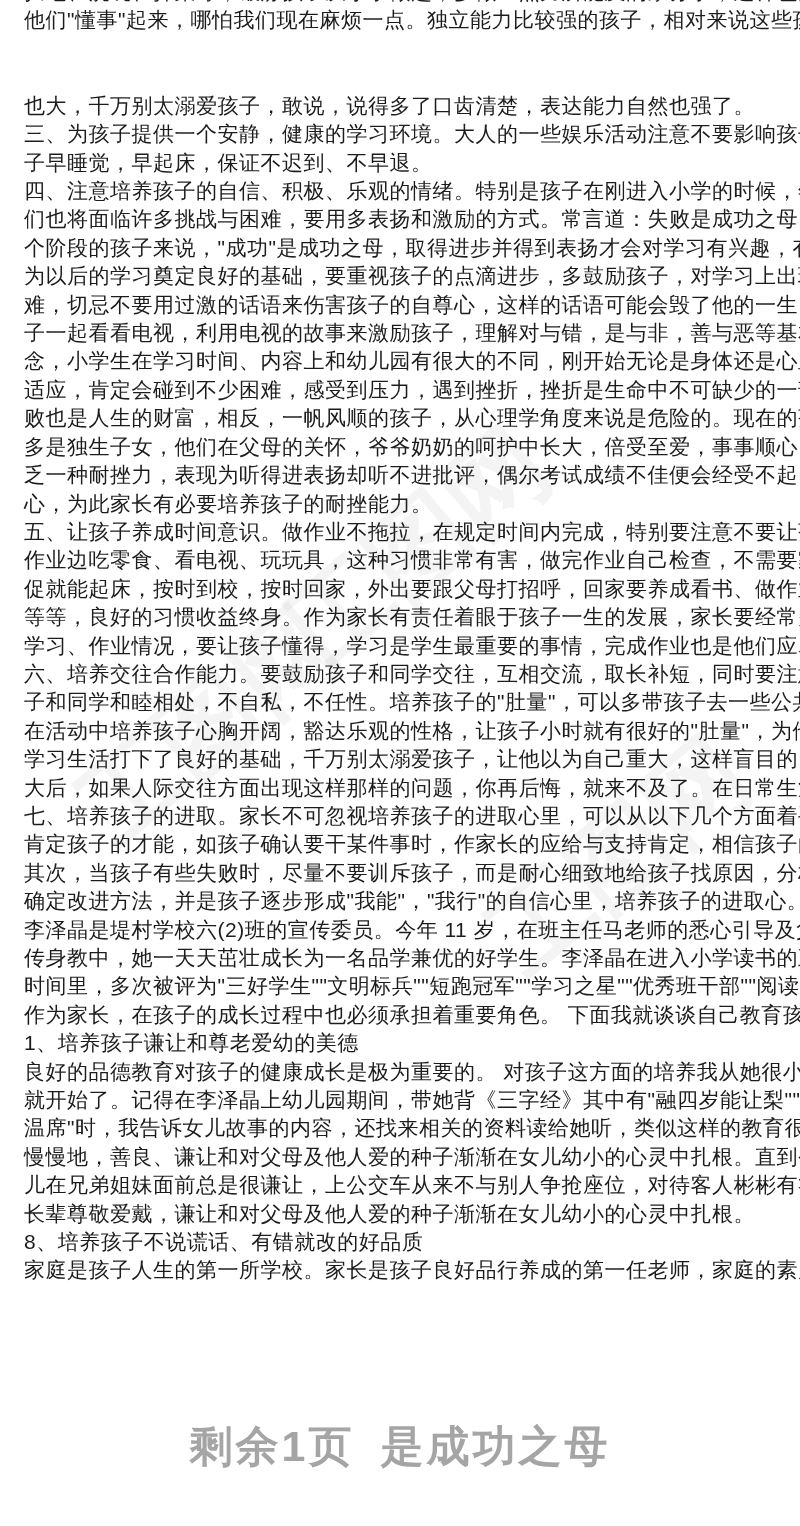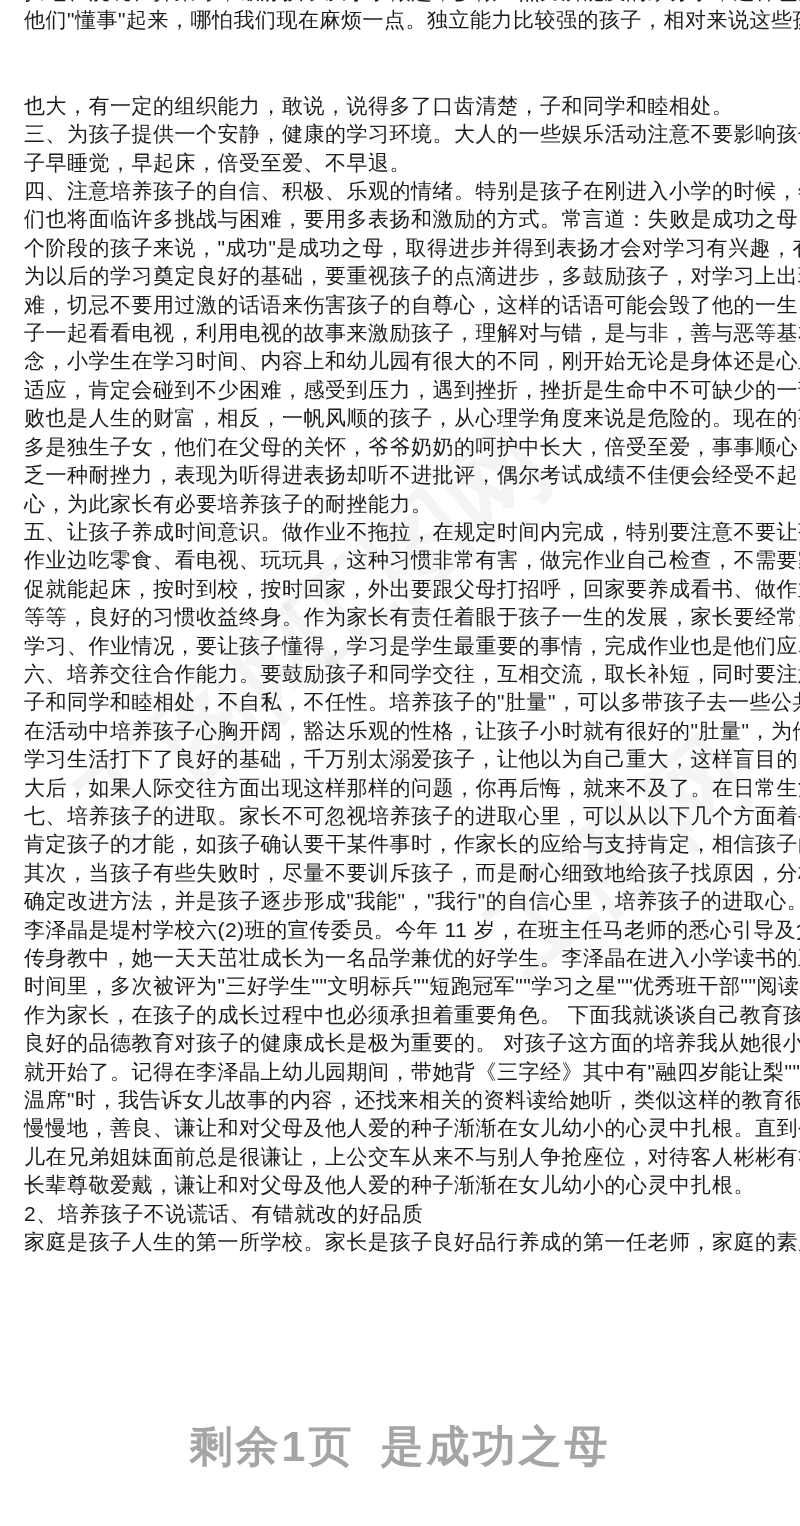--- a/index.html
+++ b/index.html
@@ -71,23 +71,23 @@
 
 <div class="doc-page">
 
   <div class="watermark wm-1">工图网</div>
   <div class="watermark wm-2">工图网</div>
   <div class="watermark wm-3">工图网</div>
 
   <div class="doc-body">
       <div class="line clipped">扫地、洗碗、择菜等，锻炼孩子从小事做起，多做一点力所能及的家务事，这样也能让</div>
       <div class="line" style="margin-bottom: 57px;">他们"懂事"起来，哪怕我们现在麻烦一点。独立能力比较强的孩子，相对来说这些孩子胆子</div>
-      <div class="line">也大，有一定的组织能力，敢说，说得多了口齿清楚，子和同学和睦相处。</div>
+      <div class="line">也大，千万别太溺爱孩子，敢说，说得多了口齿清楚，表达能力自然也强了。</div>
       <div class="line">三、为孩子提供一个安静，健康的学习环境。大人的一些娱乐活动注意不要影响孩子，让孩</div>
-      <div class="line">子早睡觉，早起床，倍受至爱、不早退。</div>
+      <div class="line">子早睡觉，早起床，保证不迟到、不早退。</div>
       <div class="line">四、注意培养孩子的自信、积极、乐观的情绪。特别是孩子在刚进入小学的时候，年幼的他</div>
       <div class="line">们也将面临许多挑战与困难，要用多表扬和激励的方式。常言道：失败是成功之母，但对这</div>
       <div class="line">个阶段的孩子来说，"成功"是成功之母，取得进步并得到表扬才会对学习有兴趣，有信心，</div>
       <div class="line">为以后的学习奠定良好的基础，要重视孩子的点滴进步，多鼓励孩子，对学习上出现一些困</div>
       <div class="line">难，切忌不要用过激的话语来伤害孩子的自尊心，这样的话语可能会毁了他的一生，多和孩</div>
       <div class="line">子一起看看电视，利用电视的故事来激励孩子，理解对与错，是与非，善与恶等基本道德观</div>
       <div class="line">念，小学生在学习时间、内容上和幼儿园有很大的不同，刚开始无论是身体还是心里可能不</div>
       <div class="line">适应，肯定会碰到不少困难，感受到压力，遇到挫折，挫折是生命中不可缺少的一部分，失</div>
       <div class="line">败也是人生的财富，相反，一帆风顺的孩子，从心理学角度来说是危险的。现在的孩子，大</div>
       <div class="line">多是独生子女，他们在父母的关怀，爷爷奶奶的呵护中长大，倍受至爱，事事顺心，因而缺</div>
@@ -104,27 +104,28 @@
       <div class="line">学习生活打下了良好的基础，千万别太溺爱孩子，让他以为自己重大，这样盲目的自大，长</div>
       <div class="line">大后，如果人际交往方面出现这样那样的问题，你再后悔，就来不及了。在日常生活中培养</div>
       <div class="line">七、培养孩子的进取。家长不可忽视培养孩子的进取心里，可以从以下几个方面着手。首先，</div>
       <div class="line">肯定孩子的才能，如孩子确认要干某件事时，作家长的应给与支持肯定，相信孩子的本能，</div>
       <div class="line">其次，当孩子有些失败时，尽量不要训斥孩子，而是耐心细致地给孩子找原因，分析情况，</div>
       <div class="line">确定改进方法，并是孩子逐步形成"我能"，"我行"的自信心里，培养孩子的进取心。</div>
       <div class="line">李泽晶是堤村学校六(2)班的宣传委员。今年 11 岁，在班主任马老师的悉心引导及父母的言</div>
       <div class="line">传身教中，她一天天茁壮成长为一名品学兼优的好学生。李泽晶在进入小学读书的五年半的</div>
       <div class="line">时间里，多次被评为"三好学生""文明标兵""短跑冠军""学习之星""优秀班干部""阅读之星"等。</div>
       <div class="line">作为家长，在孩子的成长过程中也必须承担着重要角色。 下面我就谈谈自己教育孩子的几</div>
+      <div class="line">1、培养孩子谦让和尊老爱幼的美德</div>
       <div class="line">良好的品德教育对孩子的健康成长是极为重要的。  对孩子这方面的培养我从她很小的时候</div>
       <div class="line">就开始了。记得在李泽晶上幼儿园期间，带她背《三字经》其中有"融四岁能让梨""香九龄能</div>
       <div class="line">温席"时，我告诉女儿故事的内容，还找来相关的资料读给她听，类似这样的教育很多很多。</div>
       <div class="line">慢慢地，善良、谦让和对父母及他人爱的种子渐渐在女儿幼小的心灵中扎根。直到今天，女</div>
       <div class="line">儿在兄弟姐妹面前总是很谦让，上公交车从来不与别人争抢座位，对待客人彬彬有礼，对待</div>
       <div class="line">长辈尊敬爱戴，谦让和对父母及他人爱的种子渐渐在女儿幼小的心灵中扎根。</div>
-      <div class="line">2、培养孩子不说谎话、有错就改的好品质</div>
+      <div class="line">8、培养孩子不说谎话、有错就改的好品质</div>
       <div class="line">家庭是孩子人生的第一所学校。家长是孩子良好品行养成的第一任老师，家庭的素质直接影</div>
     </div>
 
   <div class="preview-footer">
     <span>剩余1页</span>
     <span>是成功之母</span>
   </div>
 
 </div>
 

